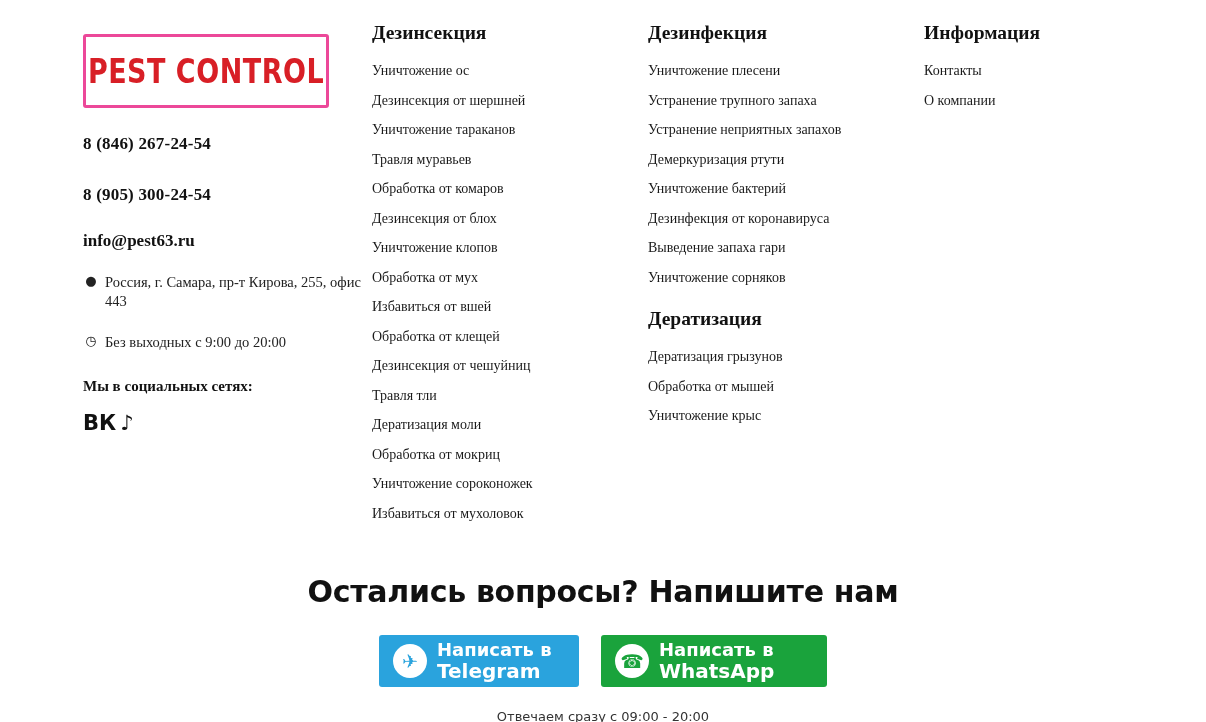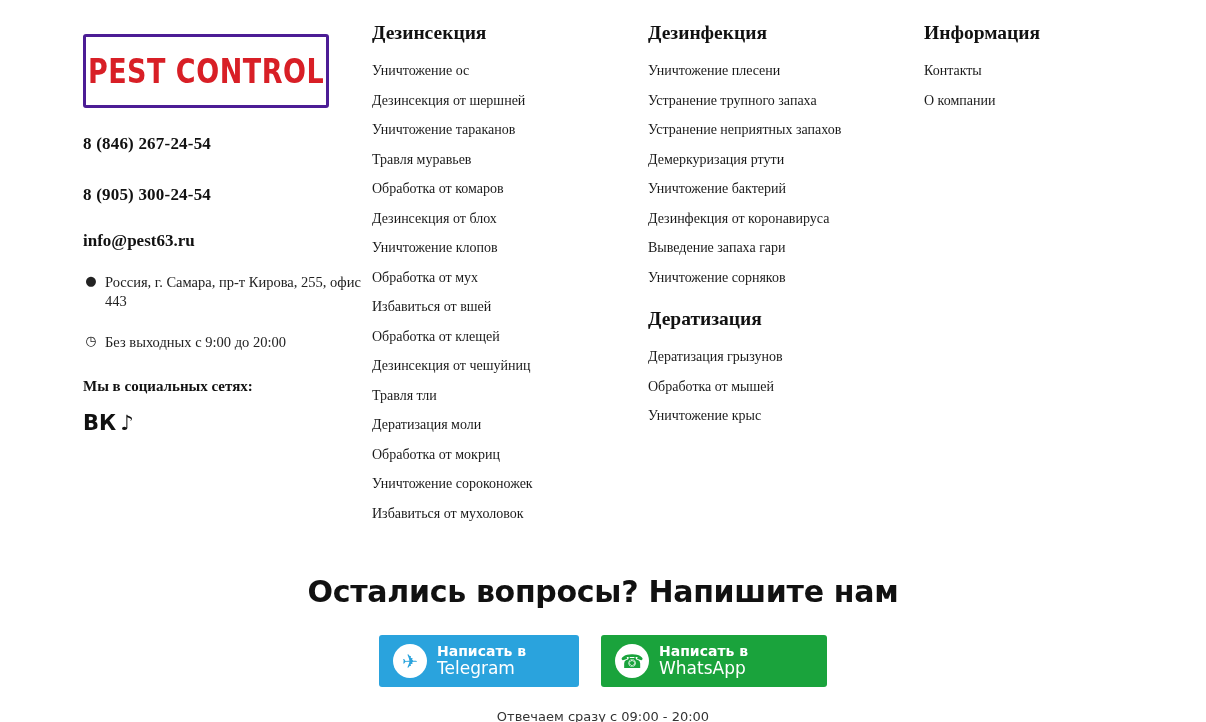--- a/index.html
+++ b/index.html
@@ -26,21 +26,21 @@
   }
   
   .col-contacts {
     width: 372px;
     padding-left: 83px;
     box-sizing: border-box;
   }
   .logo {
     width: 240px;
     height: 68px;
-    border: 3px solid #4c1d95;
+    border: 3px solid #ec4899;
     border-radius: 3px;
     display: flex;
     align-items: center;
     justify-content: center;
     margin: 12px 0 0 0;
     position: relative;
   }
   .logo-text {
     font-family: "DejaVu Sans", sans-serif;
     font-weight: bold;
@@ -167,22 +167,22 @@
     width: 34px; height: 34px;
     border-radius: 50%;
     background: #fff;
     display: flex;
     align-items: center;
     justify-content: center;
     flex: 0 0 34px;
   }
   .btn-tg .glyph span { color: #2aa3dd; font-size: 19px; line-height: 1; }
   .btn-wa .glyph span { color: #1aa33c; font-size: 19px; line-height: 1; }
-  .btn .lbl small { display: block; font-size: 14px; font-weight: bold; }
-  .btn .lbl .big { display: block; font-size: 17px; font-weight: normal; }
+  .btn .lbl small { display: block; font-size: 18px; font-weight: bold; }
+  .btn .lbl .big { display: block; font-size: 20px; font-weight: bold; }
   .cta-note {
     margin-top: 22px;
     font-family: "DejaVu Sans", sans-serif;
     font-size: 13px;
     color: #333;
   }
 </style>
 </head>
 <body>
 

